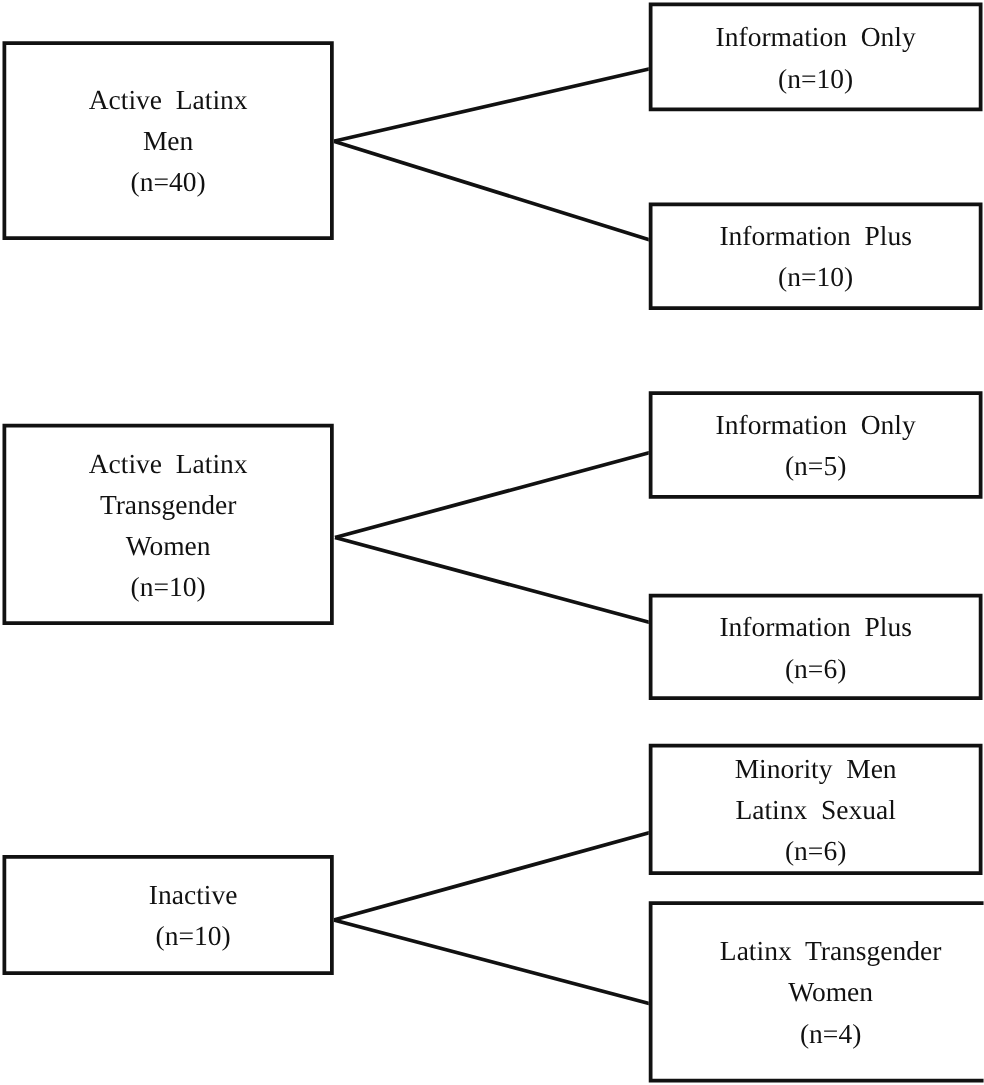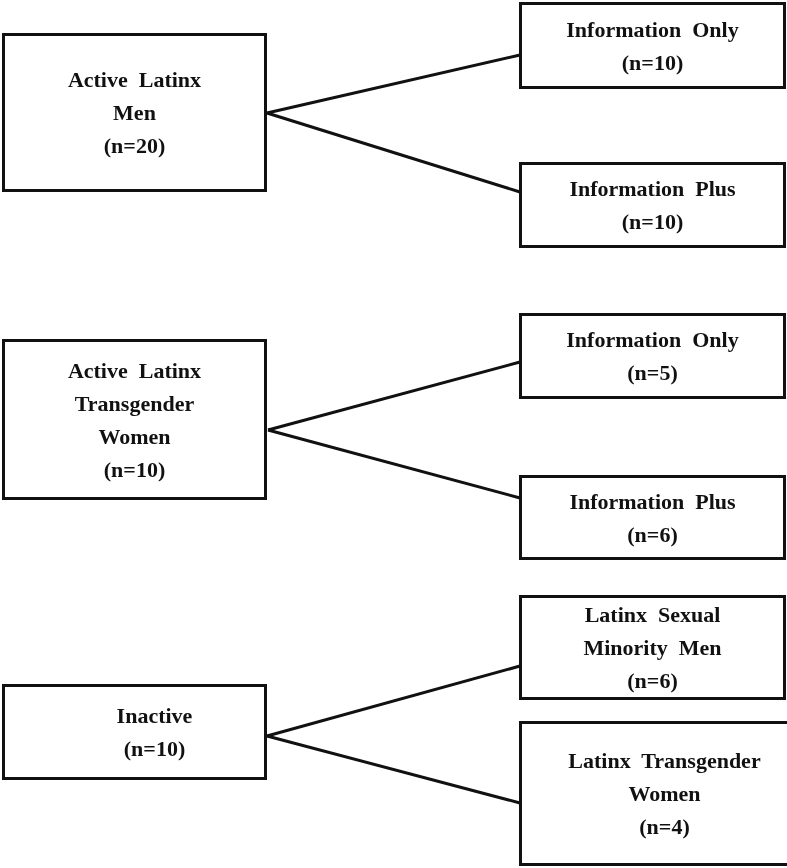--- a/index.html
+++ b/index.html
@@ -28,21 +28,21 @@
     border: 3px solid #111111;
     background: #ffffff;
     display: flex;
     flex-direction: column;
     align-items: center;
     justify-content: center;
     text-align: center;
     color: #111111;
     font-size: 22px;
     line-height: 33px;
-    font-weight: 700;
+    font-weight: 400;
     word-spacing: 0.25em;
   }
   .node span { display: block; }
 
   
   .l1 { left: 2px;   top: 33px;  width: 265px; height: 159px; }
   .l2 { left: 2px;   top: 339px; width: 265px; height: 161px; }
   .l3 { left: 2px;   top: 684px; width: 265px; height: 96px; padding-left: 40px;  }
 
   
@@ -63,21 +63,21 @@
     <line x1="267" y1="113" x2="520" y2="192" stroke="#111111" stroke-width="3"></line>
     <line x1="268" y1="430" x2="520" y2="362" stroke="#111111" stroke-width="3"></line>
     <line x1="268" y1="430" x2="520" y2="498" stroke="#111111" stroke-width="3"></line>
     <line x1="267" y1="736" x2="520" y2="666" stroke="#111111" stroke-width="3"></line>
     <line x1="267" y1="736" x2="520" y2="803" stroke="#111111" stroke-width="3"></line>
   </svg>
 
   <div class="node l1">
     <span>Active Latinx</span>
     <span>Men</span>
-    <span>(n=20)</span>
+    <span>(n=40)</span>
   </div>
 
   <div class="node r1a">
     <span>Information Only</span>
     <span>(n=10)</span>
   </div>
 
   <div class="node r1b">
     <span>Information Plus</span>
     <span>(n=10)</span>
@@ -99,22 +99,22 @@
     <span>Information Plus</span>
     <span>(n=6)</span>
   </div>
 
   <div class="node l3">
     <span>Inactive</span>
     <span>(n=10)</span>
   </div>
 
   <div class="node r3a">
+    <span>Minority Men</span>
     <span>Latinx Sexual</span>
-    <span>Minority Men</span>
     <span>(n=6)</span>
   </div>
 
   <div class="node r3b">
     <span>Latinx Transgender</span>
     <span>Women</span>
     <span>(n=4)</span>
   </div>
 
 </div>

